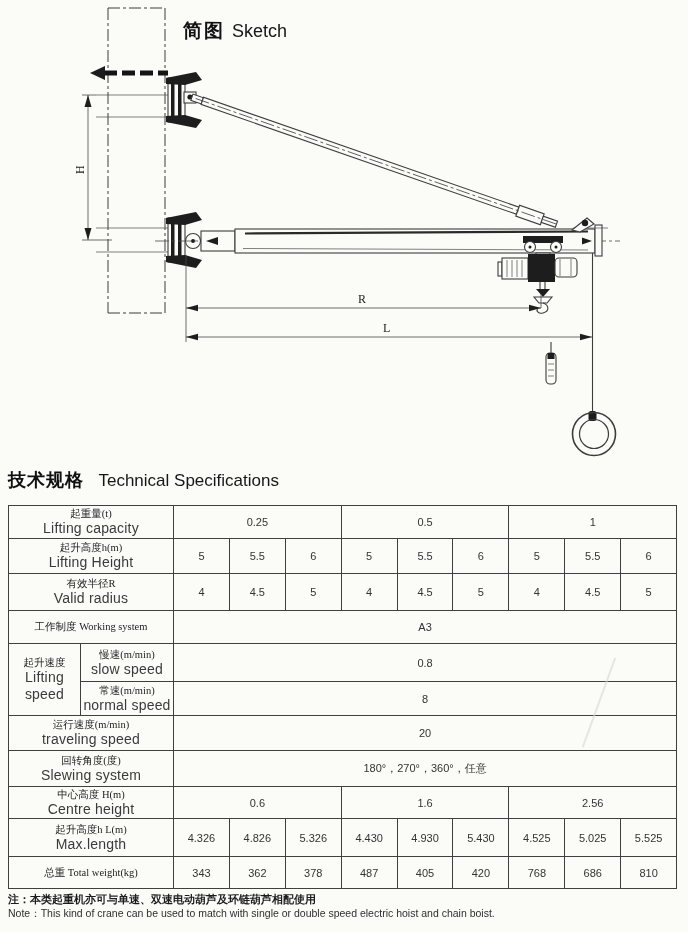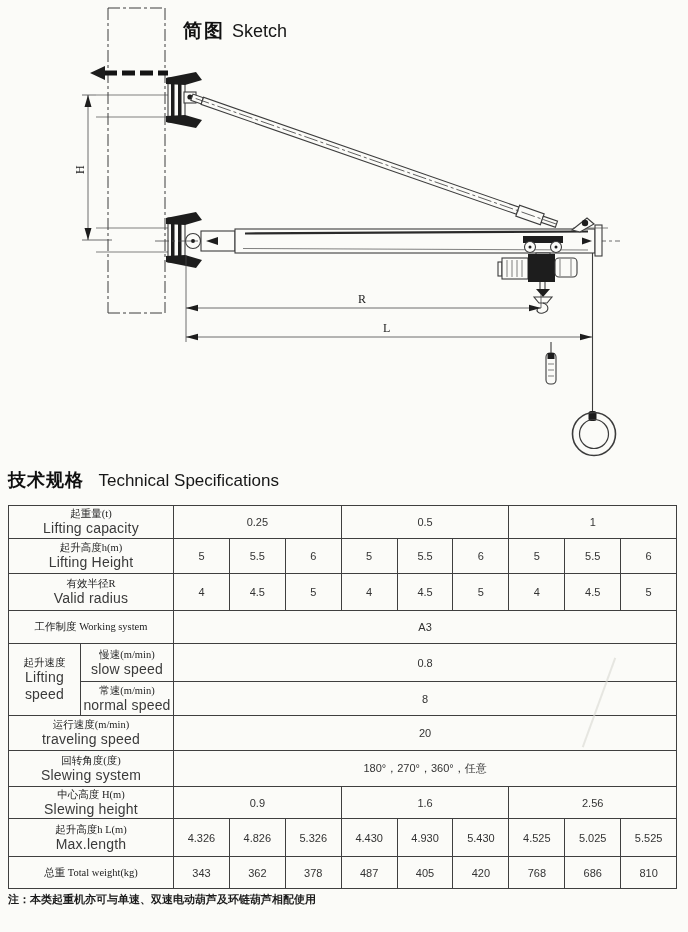--- a/index.html
+++ b/index.html
@@ -295,23 +295,23 @@
       <td colspan="2">
         <div class="zh">回转角度(度)</div>
         <div class="en">Slewing  system</div>
       </td>
       <td colspan="9">180°，270°，360°，任意</td>
     </tr>
 
     <tr class="h32">
       <td colspan="2">
         <div class="zh">中心高度 H(m)</div>
-        <div class="en">Slewing  height</div>
-      </td>
-      <td colspan="3">0.9</td>
+        <div class="en">Centre  height</div>
+      </td>
+      <td colspan="3">0.6</td>
       <td colspan="3">1.6</td>
       <td colspan="3">2.56</td>
     </tr>
 
     <tr class="h38">
       <td colspan="2">
         <div class="zh">起升高度h L(m)</div>
         <div class="en">Max.length</div>
       </td>
       <td>4.326</td>
@@ -339,15 +339,16 @@
       <td>686</td>
       <td>810</td>
     </tr>
   </tbody>
     </table>
 
   <div class="crease"></div>
 
   <div class="note">
     <div class="zh">注：本类起重机亦可与单速、双速电动葫芦及环链葫芦相配使用</div>
+    <div class="en">Note：This kind of crane can be used to match with single or double speed electric hoist and chain boist.</div>
   </div>
 
 </div>
 
 </body></html>

